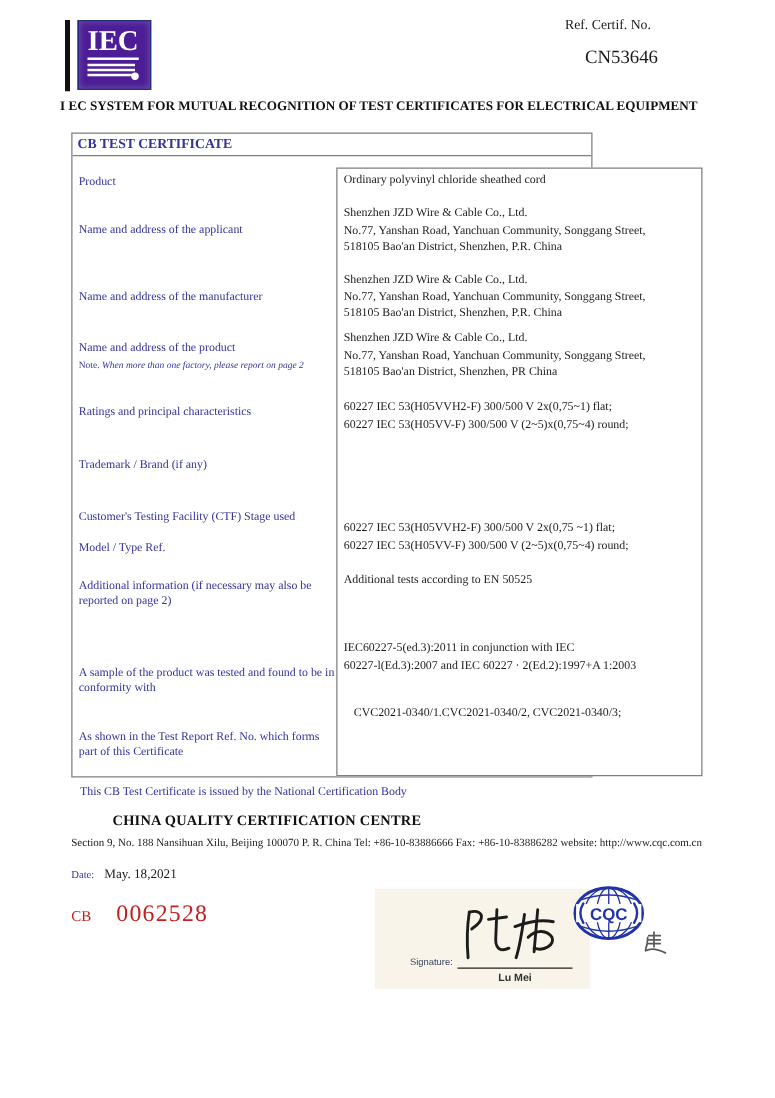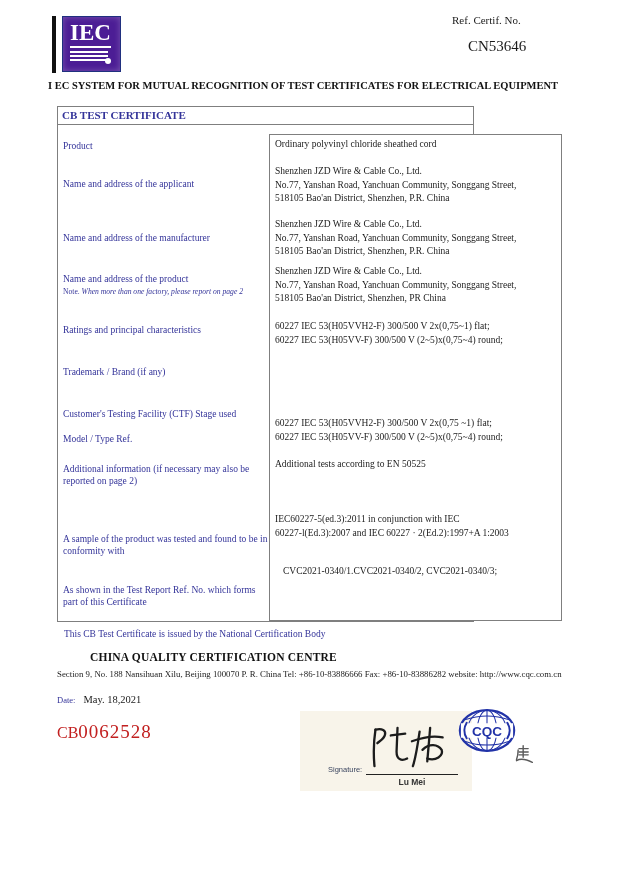--- a/index.html
+++ b/index.html
@@ -54,21 +54,21 @@
     border: 1px solid #7f7f7f; background: #fff; padding-left: 32px;
   }
   .fval { position: absolute; left: 5px; width: 284px; font-size: 9.5px; line-height: 13.5px; color: #1b1b1b; }
   .issued-note { position: absolute; left: 64px; top: 629px; color: #333399; font-size: 9.5px; }
   
   .ncb-name { position: absolute; left: 57px; top: 651px; font-weight: bold; font-size: 11.5px; letter-spacing: .2px; color: #111; margin-left: 33px; }
   .ncb-address { position: absolute; left: 57px; top: 669px; width: 540px; font-size: 8.8px; color: #222; }
   .date-row { position: absolute; left: 57px; top: 694px; font-size: 10.5px; }
   .date-label { color: #333399; font-size: 8.5px; margin-right: 8px; }
   .cb-row { position: absolute; left: 57px; top: 721px; color: #c22020; }
-  .cb-prefix { font-size: 16px; margin-right: 0; font-family: Liberation Serif, serif; }
+  .cb-prefix { font-size: 12px; margin-right: 20px; font-family: Liberation Serif, serif; }
   .cb-number { font-size: 19px; letter-spacing: 1px; }
   .sig-scan { position: absolute; left: 300px; top: 711px; width: 172px; height: 80px; background: #f8f4ea; }
   .sig-strokes { position: absolute; left: 362px; top: 723px; }
   .sig-label { position: absolute; left: 328px; top: 765px; font-family: "Liberation Sans", sans-serif; font-size: 7.5px; color: #3c4660; }
   .sig-line { position: absolute; left: 366px; top: 774px; width: 92px; height: 0; border-top: 1.5px solid #222; }
   .sig-name { position: absolute; left: 366px; top: 777px; width: 92px; text-align: center; font-family: "Liberation Sans", sans-serif; font-size: 8.5px; color: #333; font-weight: bold; }
   .cqc-logo { position: absolute; left: 458px; top: 708px; }
   .jian-mark { position: absolute; left: 514px; top: 744px; }
 </style>
 </head>

